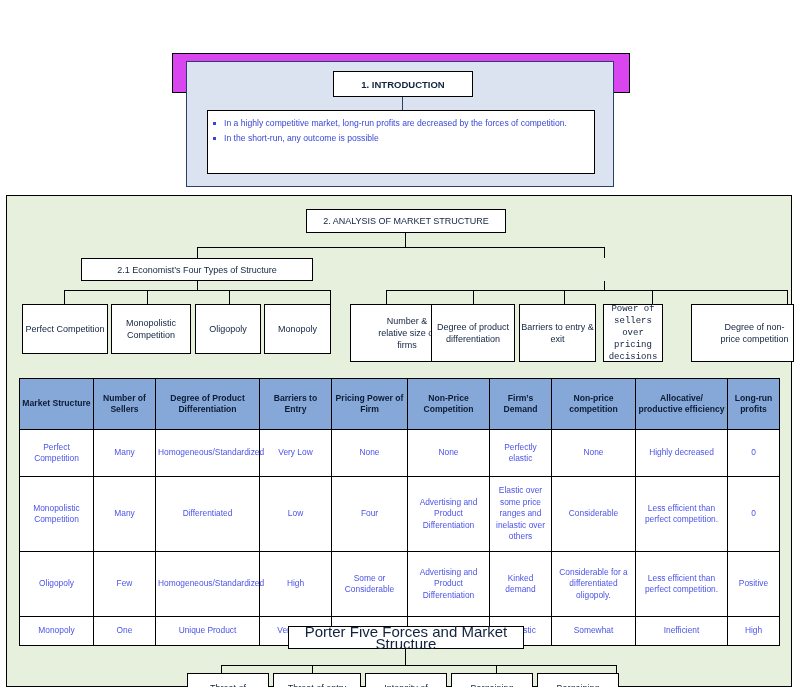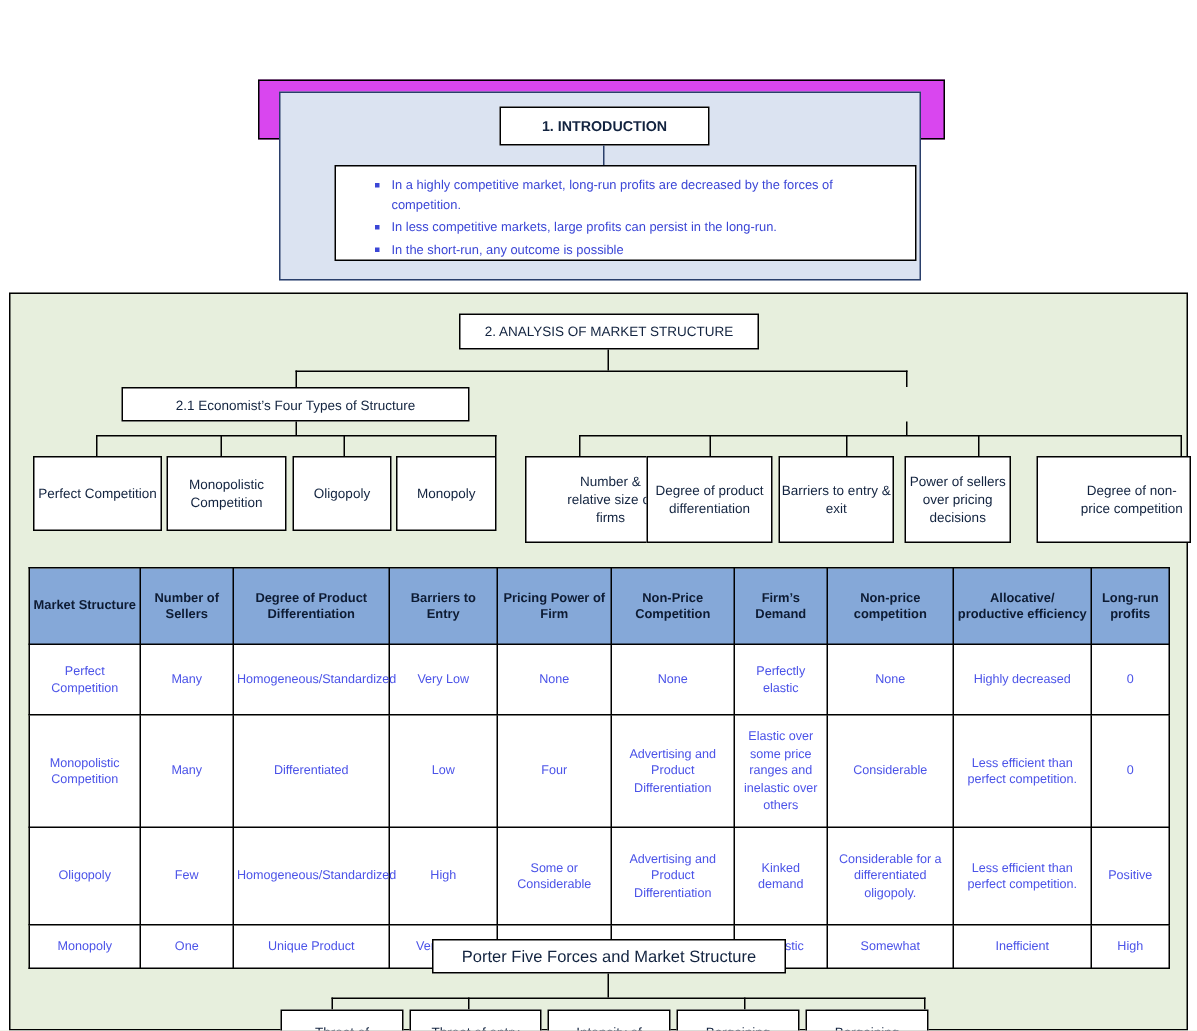--- a/index.html
+++ b/index.html
@@ -26,23 +26,23 @@
     background:#dbe3f1;border:1.2px solid #2a3f6b;box-sizing:border-box;
   }
   .intro-head{
     position:absolute;left:146px;top:9px;width:140px;height:26px;
     background:#fff;border:1.2px solid #000;box-sizing:border-box;
     display:flex;align-items:center;justify-content:center;
   }
   .intro-head span{font-size:9.5px;font-weight:700;color:#12233f;}
   .intro-stem{position:absolute;left:215px;top:35px;width:1.2px;height:13px;background:#2a3f6b;}
   .intro-body{
-    position:absolute;left:36px;top:48px;width:388px;height:64px;
+    position:absolute;left:20px;top:48px;width:388px;height:64px;
     background:#fff;border:1.2px solid #000;box-sizing:border-box;
-    padding:6px 8px 4px 21px;
+    padding:6px 8px 4px 0;
   }
   .intro-body ul{margin:0;padding:0 0 0 16px;list-style:none;}
   .intro-body li{
     position:relative;font-size:8.6px;line-height:13px;color:#3b46d6;
     margin-bottom:2px;
   }
   .intro-body li:before{
     content:"";position:absolute;left:-11px;top:5px;width:3px;height:3px;background:#3b46d6;
   }
 
@@ -88,42 +88,41 @@
   }
   .tbl th{background:#85a8d8;color:#0d1b33;font-size:8.6px;font-weight:700;height:44px;}
   .tbl td{background:#fff;color:#4b53e8;font-size:8.4px;}
   .tbl tr.r1 td{height:40px;}
   .tbl tr.r2 td{height:68px;}
   .tbl tr.r3 td{height:58px;}
   .tbl tr.r4 td{height:22px;}
 
   
   .porter{left:281px;top:430px;width:236px;height:23px;}
-  .porter span{font-size:11px;color:#12233f;}
+  .porter span{font-size:15px;color:#12233f;}
   .p5{top:477px;height:30px;}
   .p5 span{font-size:9px;color:#12233f;}
 </style>
 </head>
 <body>
 
 <div class="page">
 
   <div class="title-box">
     <span>“THE FIRM AND MARKET STRUCTURE”</span>
   </div>
 
   <div class="intro-panel">
     <div class="intro-head">
       <span>1. INTRODUCTION</span>
     </div>
     <div class="intro-stem"></div>
     <div class="intro-body">
       <ul>
         <li>In a highly competitive market, long-run profits are decreased by the forces of competition.</li>
-        <li>In less competitive markets, large profits can persist in the long-run.</li>
         <li>In the short-run, any outcome is possible</li>
       </ul>
     </div>
   </div>
 
   <div class="green-panel">
 
     <div class="nodebox s2">
       <span>2. ANALYSIS OF MARKET STRUCTURE</span>
     </div>
@@ -168,21 +167,21 @@
 
     <div class="nodebox f5" style="left:343px;top:108px;width:90px;padding-left:24px;">
       <span>Number &amp; relative size of firms</span>
     </div>
     <div class="nodebox f5" style="left:424px;top:108px;width:84px;">
       <span>Degree of product differentiation</span>
     </div>
     <div class="nodebox f5" style="left:512px;top:108px;width:77px;">
       <span>Barriers to entry &amp; exit</span>
     </div>
-    <div class="nodebox f5" style="left:596px;top:108px;width:71px;">
+    <div class="nodebox f5" style="left:596px;top:108px;width:60px;font-family:Liberation Mono, monospace;">
       <span>Power of sellers over pricing decisions</span>
     </div>
     <div class="nodebox f5" style="left:684px;top:108px;width:103px;padding-left:24px;">
       <span>Degree of non-price competition</span>
     </div>
 
     <table class="tbl">
       <colgroup>
         <col style="width:74px">
           <col style="width:62px">

